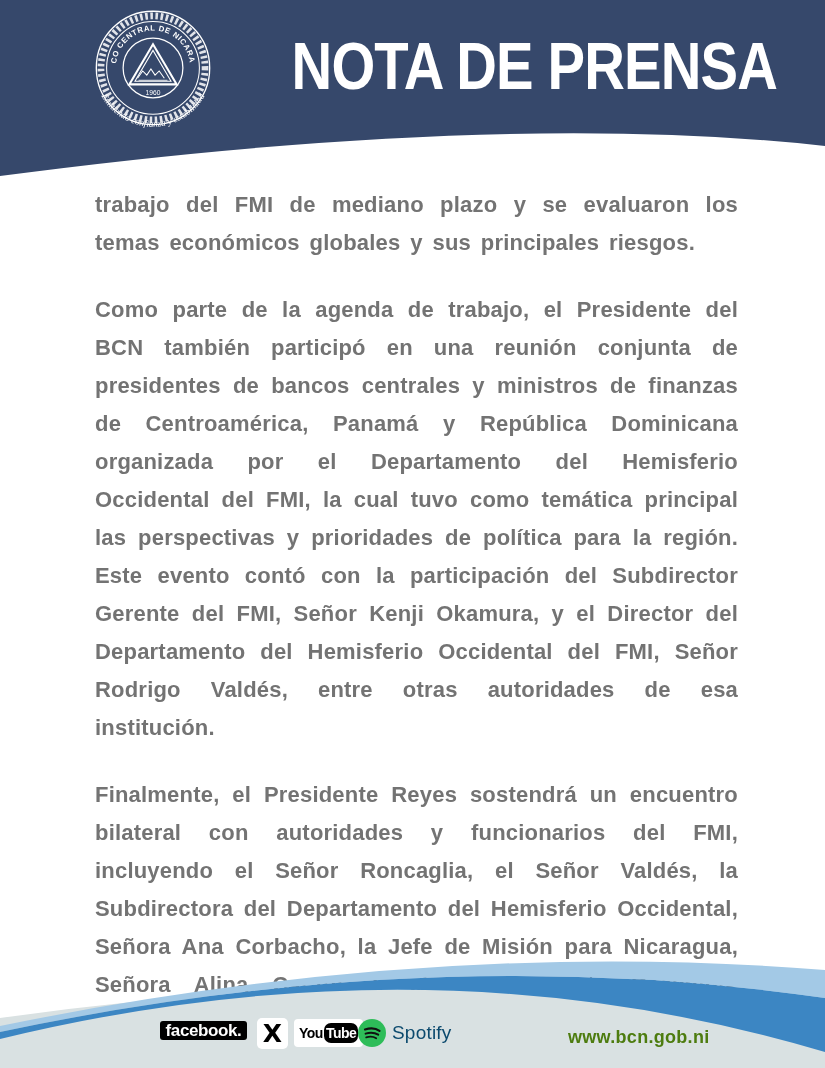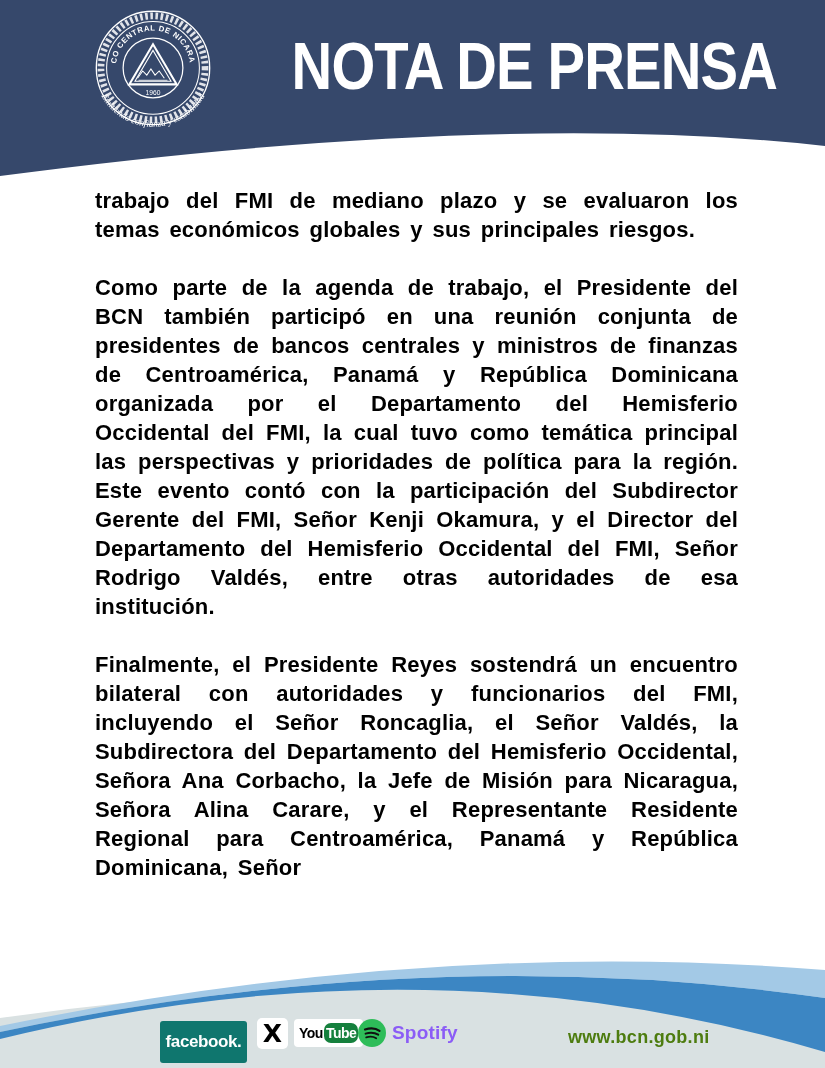--- a/index.html
+++ b/index.html
@@ -9,43 +9,43 @@
   
   .header-svg{position:absolute;left:0;top:0;display:block;}
   .logo{position:absolute;left:86px;top:10px;}
   .title{position:absolute;left:250px;top:30px;width:520px;line-height:72px;
          text-align:center;color:#ffffff;font-size:67px;font-weight:800;
          letter-spacing:-1px;white-space:nowrap;transform:scaleX(0.84);
          transform-origin:50% 50%;}
 
   
   .doc-body{position:absolute;left:95px;top:186px;width:643px;}
-  .doc-body p{margin:0 0 29px 0;font-size:22px;line-height:29px;font-weight:bold;
-              text-align:justify;color:#000000;letter-spacing:0.2px;word-spacing:3.5px;}
+  .doc-body p{margin:0 0 29px 0;font-size:22px;line-height:38px;font-weight:bold;
+              text-align:justify;color:#737373;letter-spacing:0.2px;word-spacing:3.5px;}
 
   
   .footer{position:absolute;left:0;top:940px;width:825px;height:128px;}
   .footer-svg{position:absolute;left:0;top:0;display:block;}
-  .fb-badge{position:absolute;left:160px;top:1021px;width:87px;height:42px;
-            background:#0f766e;border-radius:3px;display:flex;align-items:center;
+  .fb-badge{position:absolute;left:160px;top:1021px;width:87px;height:19px;
+            background:#000000;border-radius:3px;display:flex;align-items:center;
             justify-content:center;color:#fff;font-weight:bold;font-size:17px;
             letter-spacing:-0.4px;cursor:pointer;}
   .x-badge{position:absolute;left:257px;top:1018px;width:31px;height:31px;background:#fff;
            border-radius:5px;display:flex;align-items:center;justify-content:center;
            color:#000;font-family:"DejaVu Sans",sans-serif;font-weight:800;font-size:25px;
            cursor:pointer;}
   .yt-badge{position:absolute;left:294px;top:1019px;height:28px;background:#fff;
             border-radius:4px;display:flex;align-items:center;justify-content:center;
             padding:0 5px;gap:1px;cursor:pointer;}
   .yt-you{color:#000;font-weight:bold;font-size:14px;letter-spacing:-0.5px;}
-  .yt-tube{background:#15803d;color:#fff;font-weight:bold;font-size:14px;
+  .yt-tube{background:#000000;color:#fff;font-weight:bold;font-size:14px;
            letter-spacing:-0.5px;border-radius:7px;padding:2px 2px;}
   .sp-badge{position:absolute;left:358px;top:1019px;display:flex;align-items:center;
             gap:6px;cursor:pointer;}
-  .sp-label{color:#8b5cf6;font-weight:bold;font-size:19px;letter-spacing:0.2px;}
+  .sp-label{color:#0c4a6e;font-weight:normal;font-size:19px;letter-spacing:0.2px;}
   .website{position:absolute;left:568px;top:1027px;font-size:18px;font-weight:600;
            color:#4d7c0f;letter-spacing:0.3px;cursor:pointer;}
 </style>
 </head>
 <body>
 
 <div class="page">
 
   <svg class="header-svg" width="825" height="190" viewBox="0 0 825 190">
     <path d="M0,0 H825 V146 Q500,110 0,176 Z" fill="#36486b"></path>

